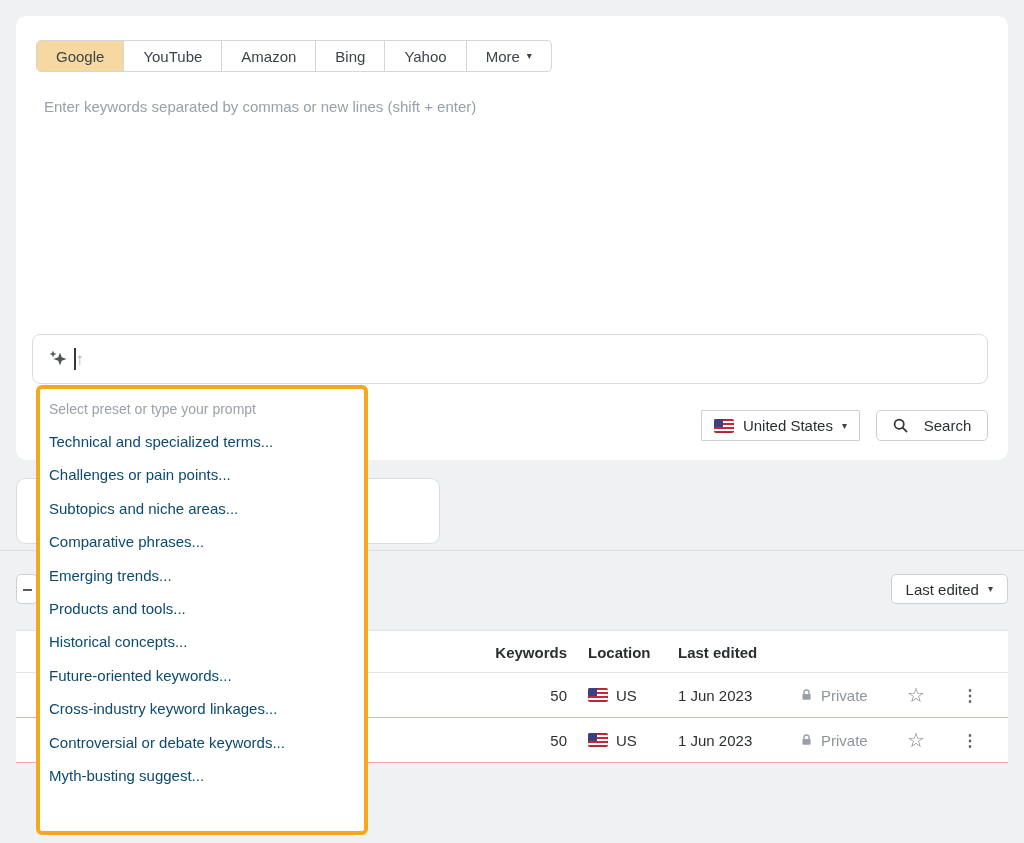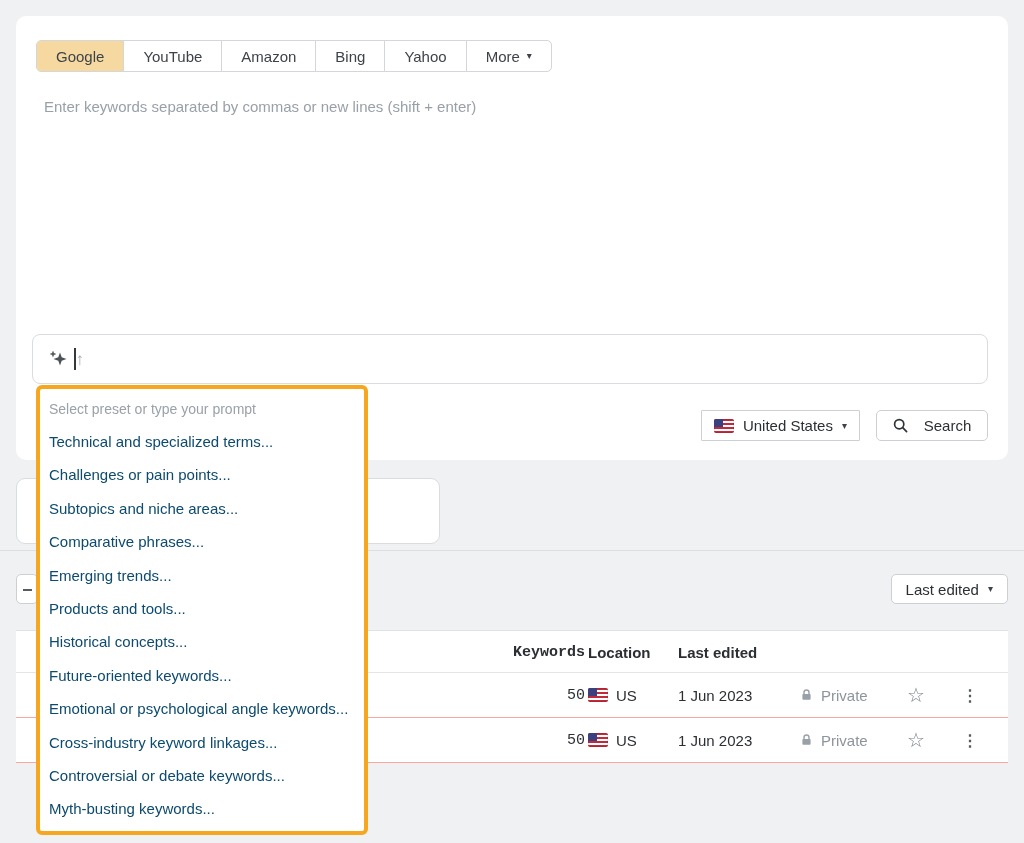--- a/index.html
+++ b/index.html
@@ -35,21 +35,21 @@
   .btn-fragment{position:absolute;left:16px;top:574px;width:22px;height:30px;background:#fff;border:1px solid #ccd0d5;border-radius:5px;}
   .btn-fragment::after{content:"";position:absolute;left:6px;top:14px;width:9px;height:1.5px;background:#565b62;}
 
   .sort-btn{position:absolute;right:16px;top:574px;height:30px;border:1px solid #ccd0d5;border-radius:5px;background:#fff;display:flex;align-items:center;gap:9px;padding:0 14px;font-size:15px;cursor:pointer;}
 
   .lists-table{position:absolute;left:16px;top:630px;width:992px;background:#fff;border-top:1px solid #e0e2e5;}
   .thead{position:relative;height:42px;border-bottom:1px solid #e3e5e8;}
   .trow{position:relative;height:45px;border-bottom:1px solid #fca5a5;}
   .cell{position:absolute;top:50%;transform:translateY(-50%);font-size:15px;color:#2c2f33;white-space:nowrap;}
   .thead .cell{font-weight:bold;color:#2b2e32;}
-  .c-keywords{right:423px;text-align:center;font-family:Liberation Mono, monospace;}
+  .c-keywords{right:441px;text-align:center;}
   .c-flag{left:572px;}
   .c-loc{left:600px;}
   .c-edited{left:662px;}
   .c-lock{left:784px;line-height:0;}
   .c-private{left:805px;color:#8d949c;}
   .c-star{left:891px;font-size:20px;color:#7d848c;cursor:pointer;}
   .c-kebab{left:946px;font-size:16px;font-weight:bold;color:#565b62;cursor:pointer;}
 
   .ai-dropdown{position:absolute;left:36px;top:385px;width:332px;height:450px;background:#fff;border:4px solid #f6a71f;border-radius:6px;z-index:30;padding:8px 0 0;overflow:hidden;}
   .dropdown-hint{padding:4px 9px 8px;font-size:14px;color:#9aa1a9;}
@@ -152,17 +152,16 @@
 <div class="ai-dropdown">
   <div class="dropdown-hint">Select preset or type your prompt</div>
   <div class="preset-item">Technical and specialized terms...</div>
   <div class="preset-item">Challenges or pain points...</div>
   <div class="preset-item">Subtopics and niche areas...</div>
   <div class="preset-item">Comparative phrases...</div>
   <div class="preset-item">Emerging trends...</div>
   <div class="preset-item">Products and tools...</div>
   <div class="preset-item">Historical concepts...</div>
   <div class="preset-item">Future-oriented keywords...</div>
-  <div class="preset-item">Emotional or psychological angle keywords...</div>
   <div class="preset-item">Cross-industry keyword linkages...</div>
   <div class="preset-item">Controversial or debate keywords...</div>
-  <div class="preset-item">Myth-busting keywords...</div>
+  <div class="preset-item">Myth-busting suggest...</div>
 </div>
 
 </body></html>

